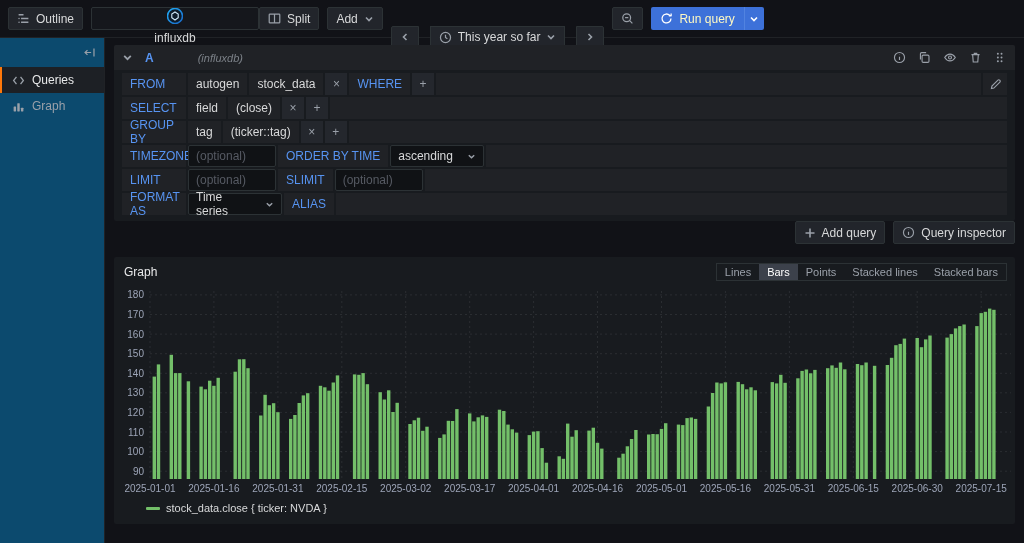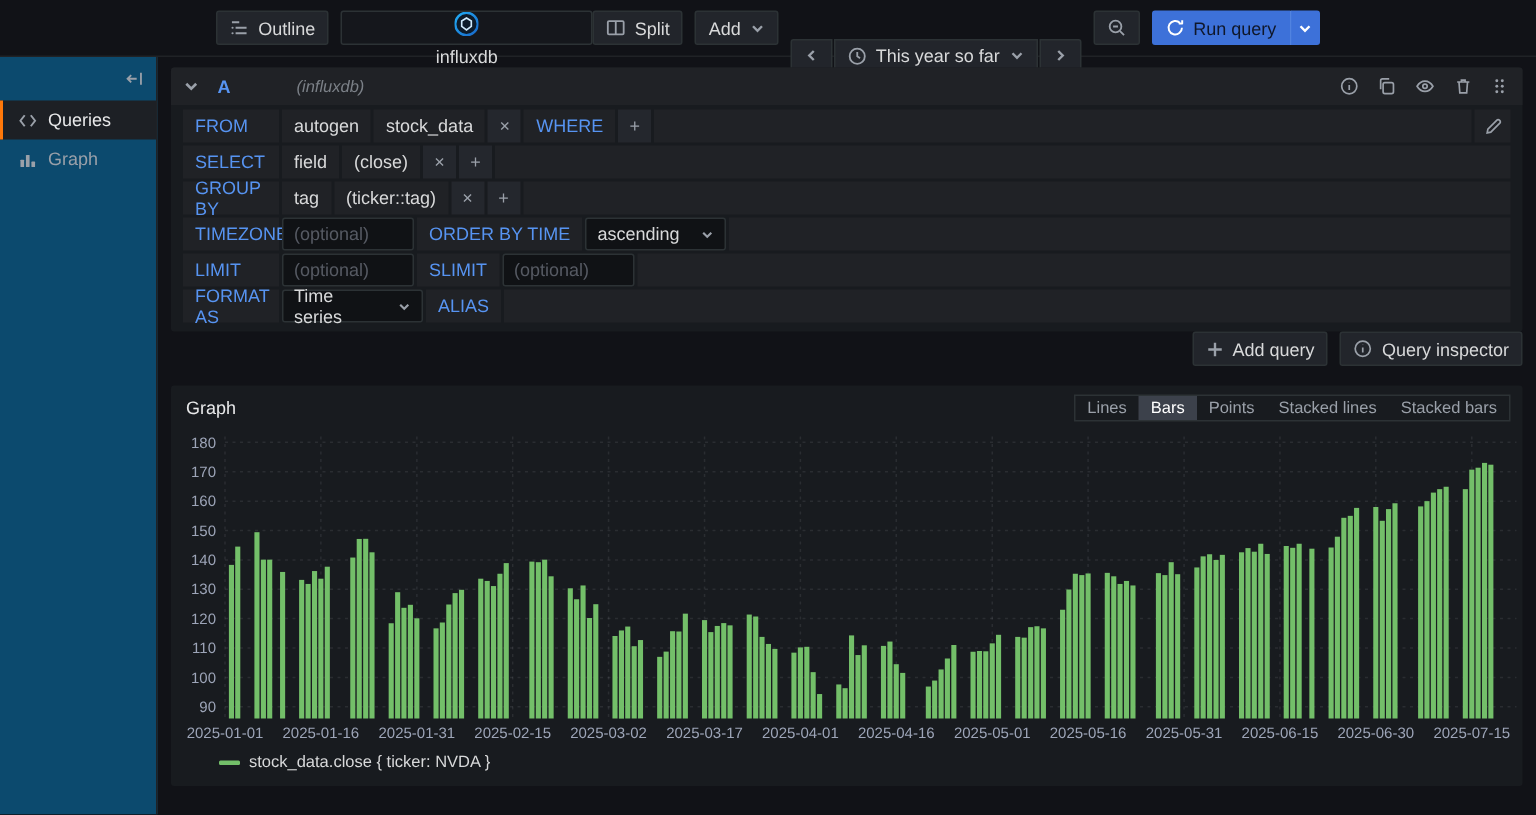--- a/index.html
+++ b/index.html
@@ -1,38 +1,38 @@
 <!DOCTYPE html>
 <html><head>
 <meta charset="utf-8">
 <style>
   * { margin:0; padding:0; box-sizing:border-box; }
   html,body { width:1024px; height:543px; overflow:hidden; }
   body { font-family:"Liberation Sans", sans-serif; background:#111217; color:#D8D9DA; font-size:12px; }
   .app { width:1024px; height:543px; display:flex; flex-direction:column; }
 
   
-  .toolbar { height:38px; display:flex; align-items:center; justify-content:center;
+  .toolbar { height:38px; display:flex; align-items:center; justify-content:flex-start;
              padding:4px 8px; border-bottom:1px solid #202226; background:#111217; flex:0 0 auto; }
   .tb-left, .tb-right { display:flex; align-items:center; gap:8px; }
   .btn { display:inline-flex; align-items:center; gap:6px; height:23px; padding:0 8px;
          background:#22252B; border:1px solid #2C3235; border-radius:2px; color:#D8D9DA;
          font-size:12px; font-weight:500; cursor:pointer; white-space:nowrap; }
   .btn svg { flex:0 0 auto; }
   .ds-picker { display:flex; align-items:center; gap:7px; width:168px; height:23px; padding:0 8px;
                background:#15171C; border:1px solid #2C3235; border-radius:2px; cursor:pointer;flex-direction:column; }
   .ds-picker .caret { margin-left:auto; }
   .icon { display:inline-flex; align-items:center; justify-content:center; color:#9AA0A9; }
-  .time-group { display:flex; align-items:center; gap:1px;margin-top:37px; }
+  .time-group { display:flex; align-items:center; gap:11px;margin-top:37px; }
   .time-group .btn { border-radius:0; }
   .time-group .btn:first-child { border-radius:2px 0 0 2px; }
   .time-group .btn:last-child { border-radius:0 2px 2px 0; }
   .run-group { display:flex; align-items:center; }
   .run-main { display:inline-flex; align-items:center; gap:6px; height:23px; padding:0 9px;
-              background:#3D71D9; border:none; border-radius:2px 0 0 2px; color:#0f172a;
+              background:#3D71D9; border:none; border-radius:2px 0 0 2px; color:#fef9c3;
               font-size:12px; font-weight:500; cursor:pointer; }
   .run-caret { display:inline-flex; align-items:center; justify-content:center; width:20px; height:23px;
                background:#3D71D9; border:none; border-left:1px solid #5183E0; border-radius:0 2px 2px 0;
                color:#fff; cursor:pointer; }
 
   
   .content { flex:1; display:flex; min-height:0; }
   .sidebar { width:105px; flex:0 0 auto; background:#0c4a6e; border-right:1px solid #202226; padding-top:6px; }
   .collapse-row { display:flex; justify-content:flex-end; padding:2px 8px 8px 0; }
   .side-item { display:flex; align-items:center; gap:7px; height:26px; padding:0 8px 0 10px;

